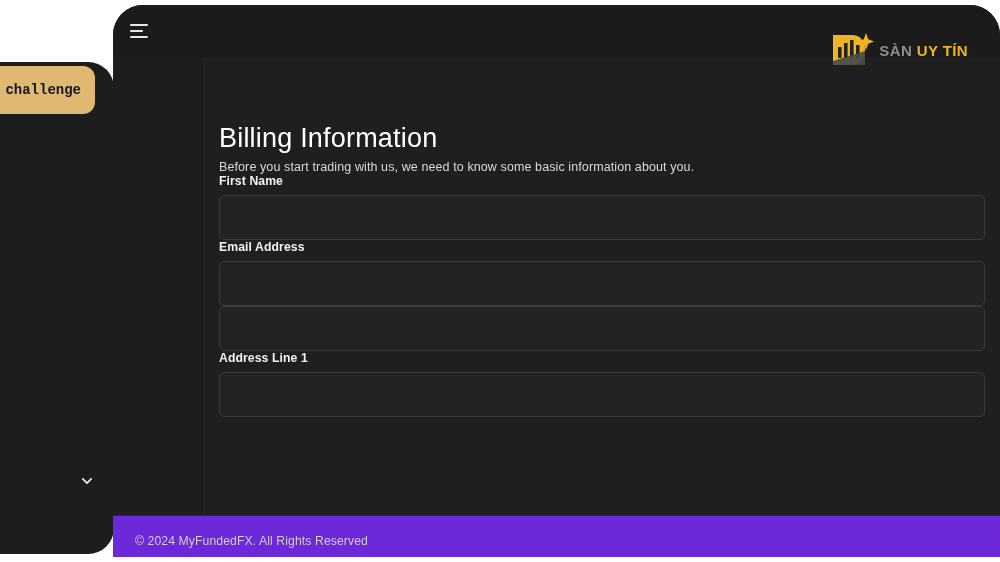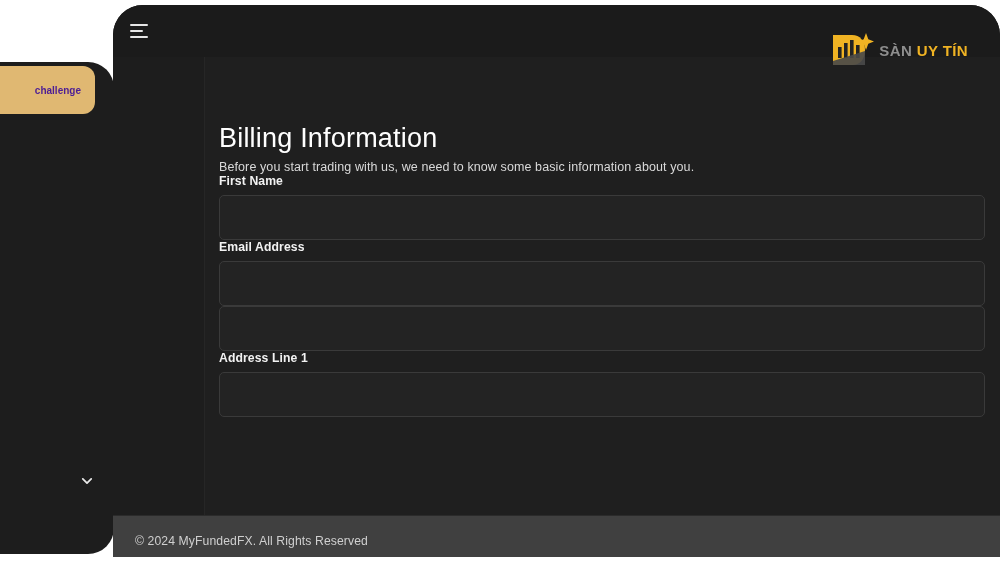--- a/index.html
+++ b/index.html
@@ -58,24 +58,25 @@
     height: 48px;
     background: #e0b872;
     border-radius: 12px;
     z-index: 6;
     display: flex;
     align-items: center;
     justify-content: flex-end;
     padding-right: 14px;
   }
   #challenge-btn span {
-    color: #4c1d95;
-    font-size: 10px;
+    color: #0f172a;
+    font-size: 14px;
     font-weight: 700;
     white-space: nowrap;
+    font-family: Liberation Mono, monospace;
   }
 
   
   #app-shell {
     position: absolute;
     left: 113px;
     top: 5px;
     width: 887px;
     height: 552px;
     background: #191919;
@@ -208,21 +209,21 @@
   }
   .field-input::placeholder { color: #6a6a6a; }
 
   
   #footer {
     position: absolute;
     left: 0;
     top: 510px;
     width: 887px;
     height: 42px;
-    background: #404040;
+    background: #6d28d9;
     border-top: 1px solid #2b2b2b;
     z-index: 6;
   }
   #footer-text {
     position: absolute;
     left: 22px;
     top: 18px;
     color: #cfcfcf;
     font-size: 12.2px;
     letter-spacing: 0.1px;

